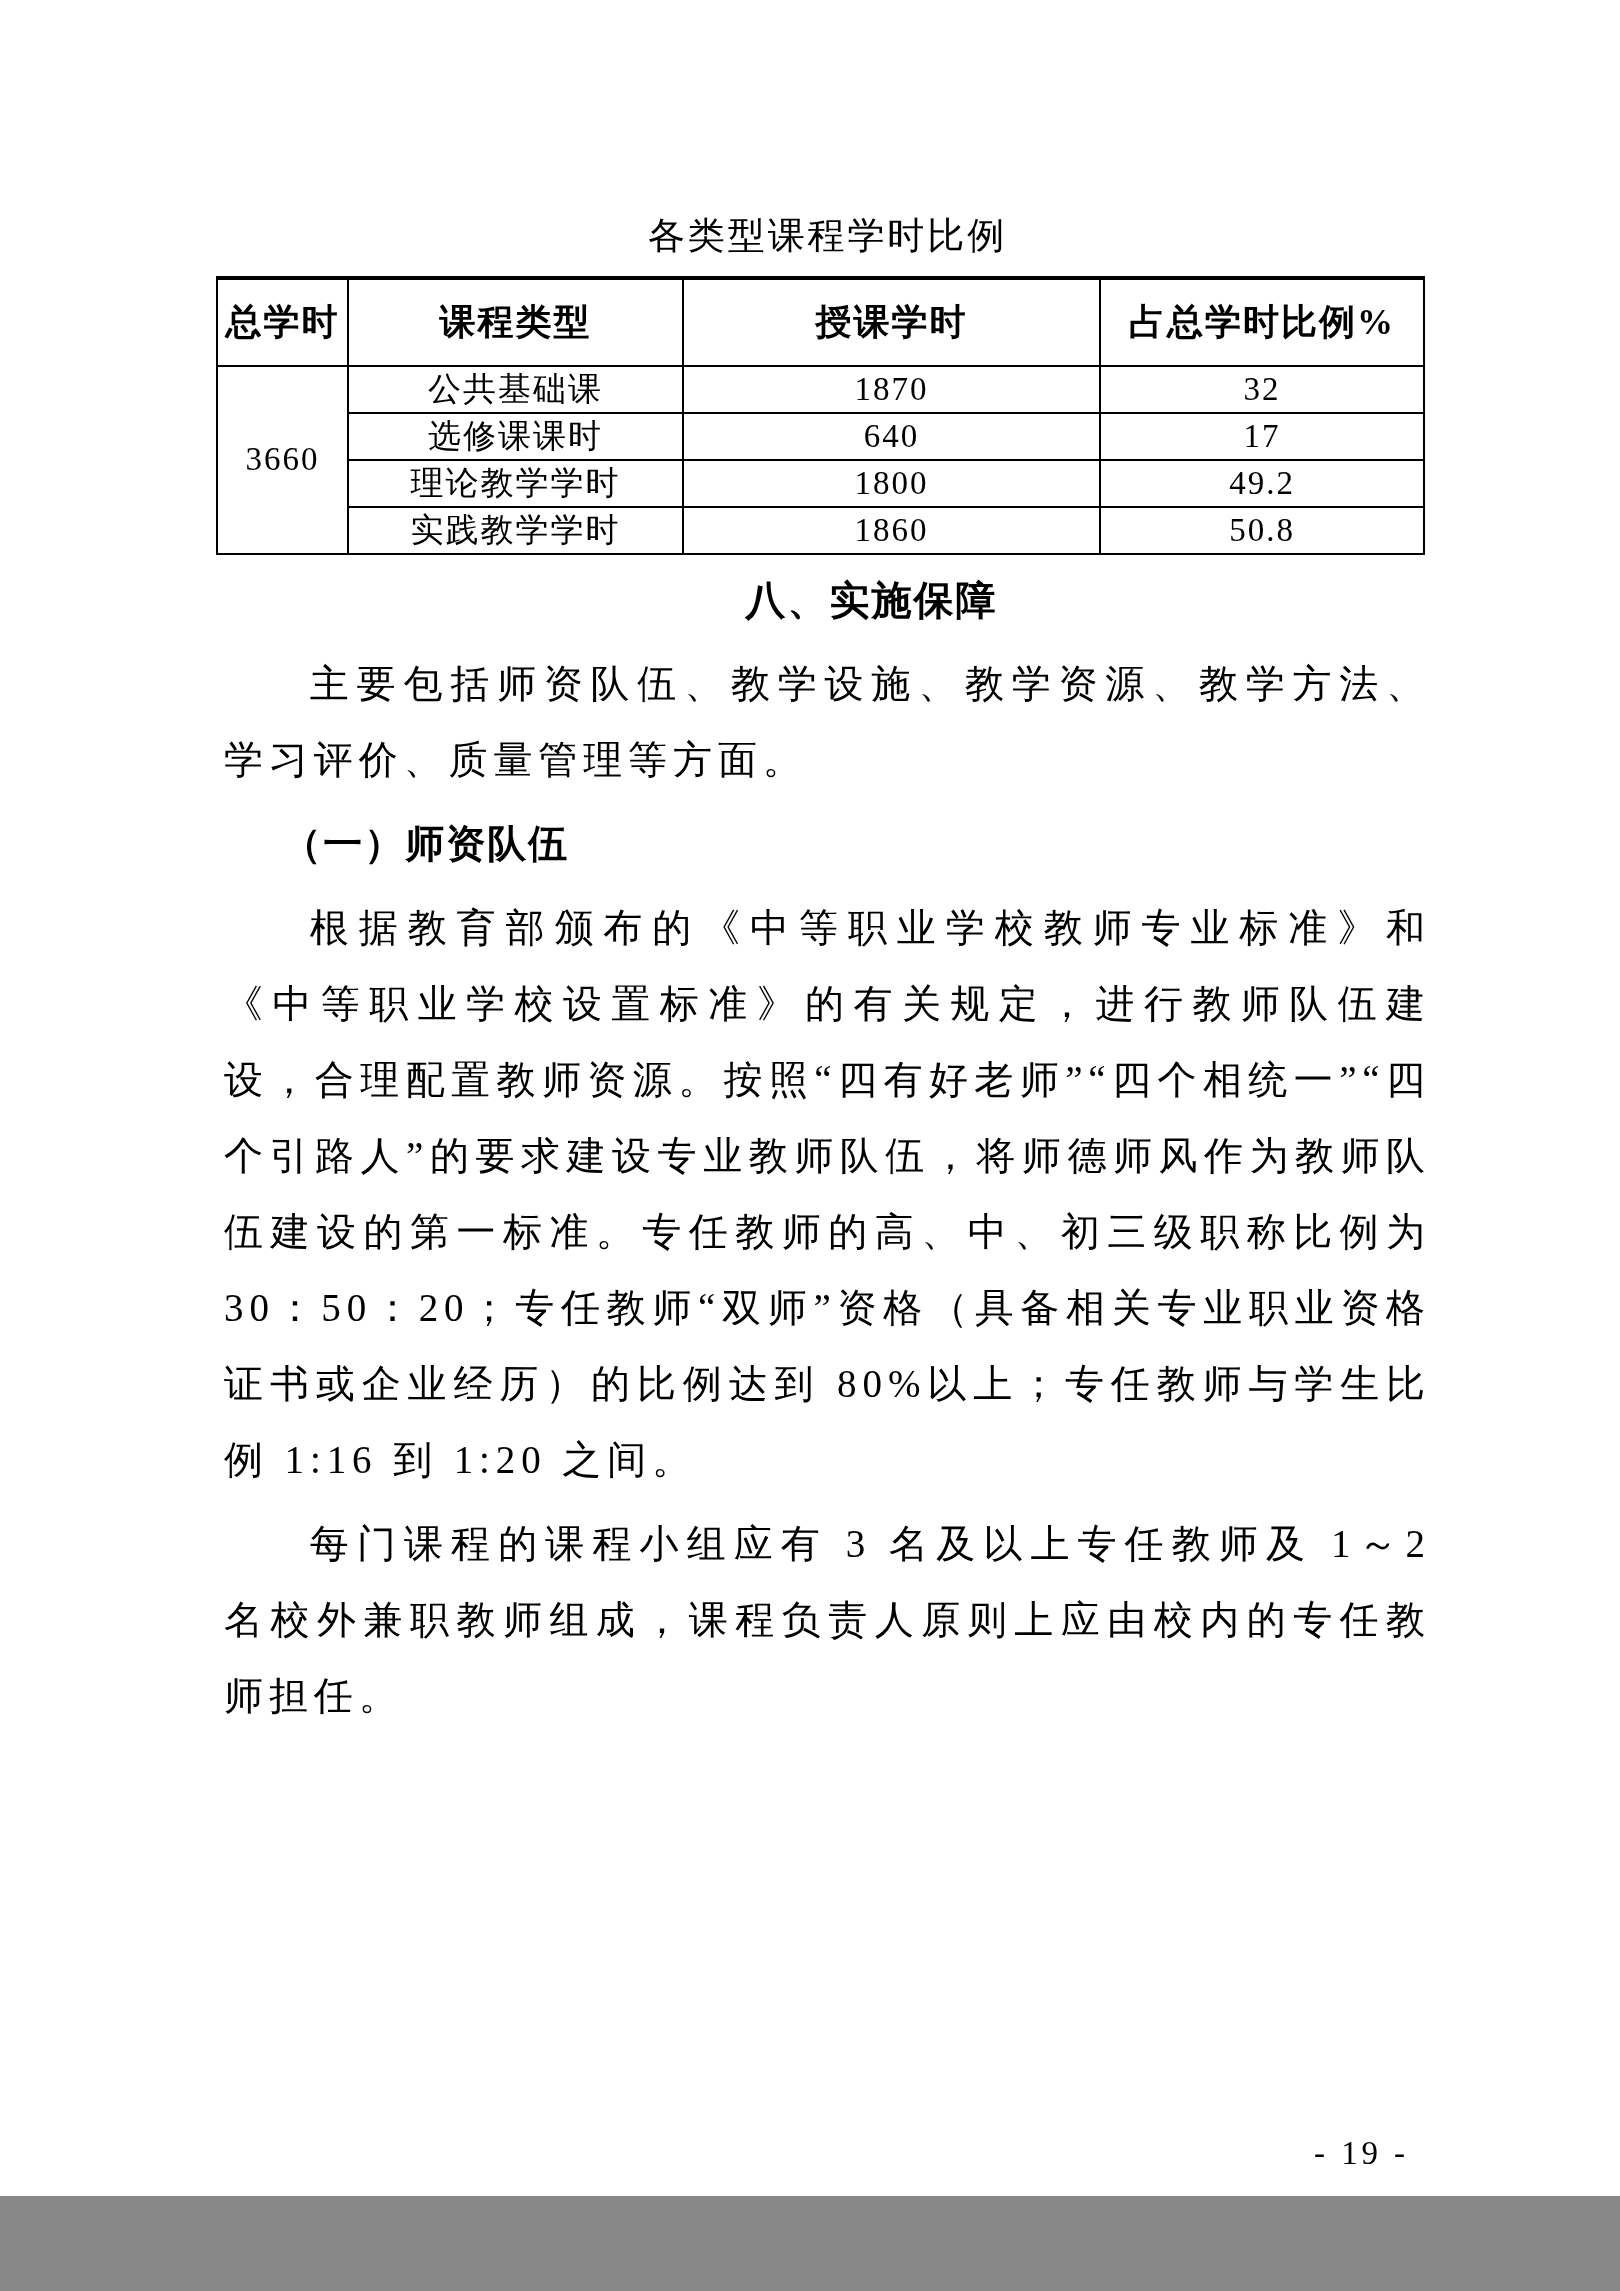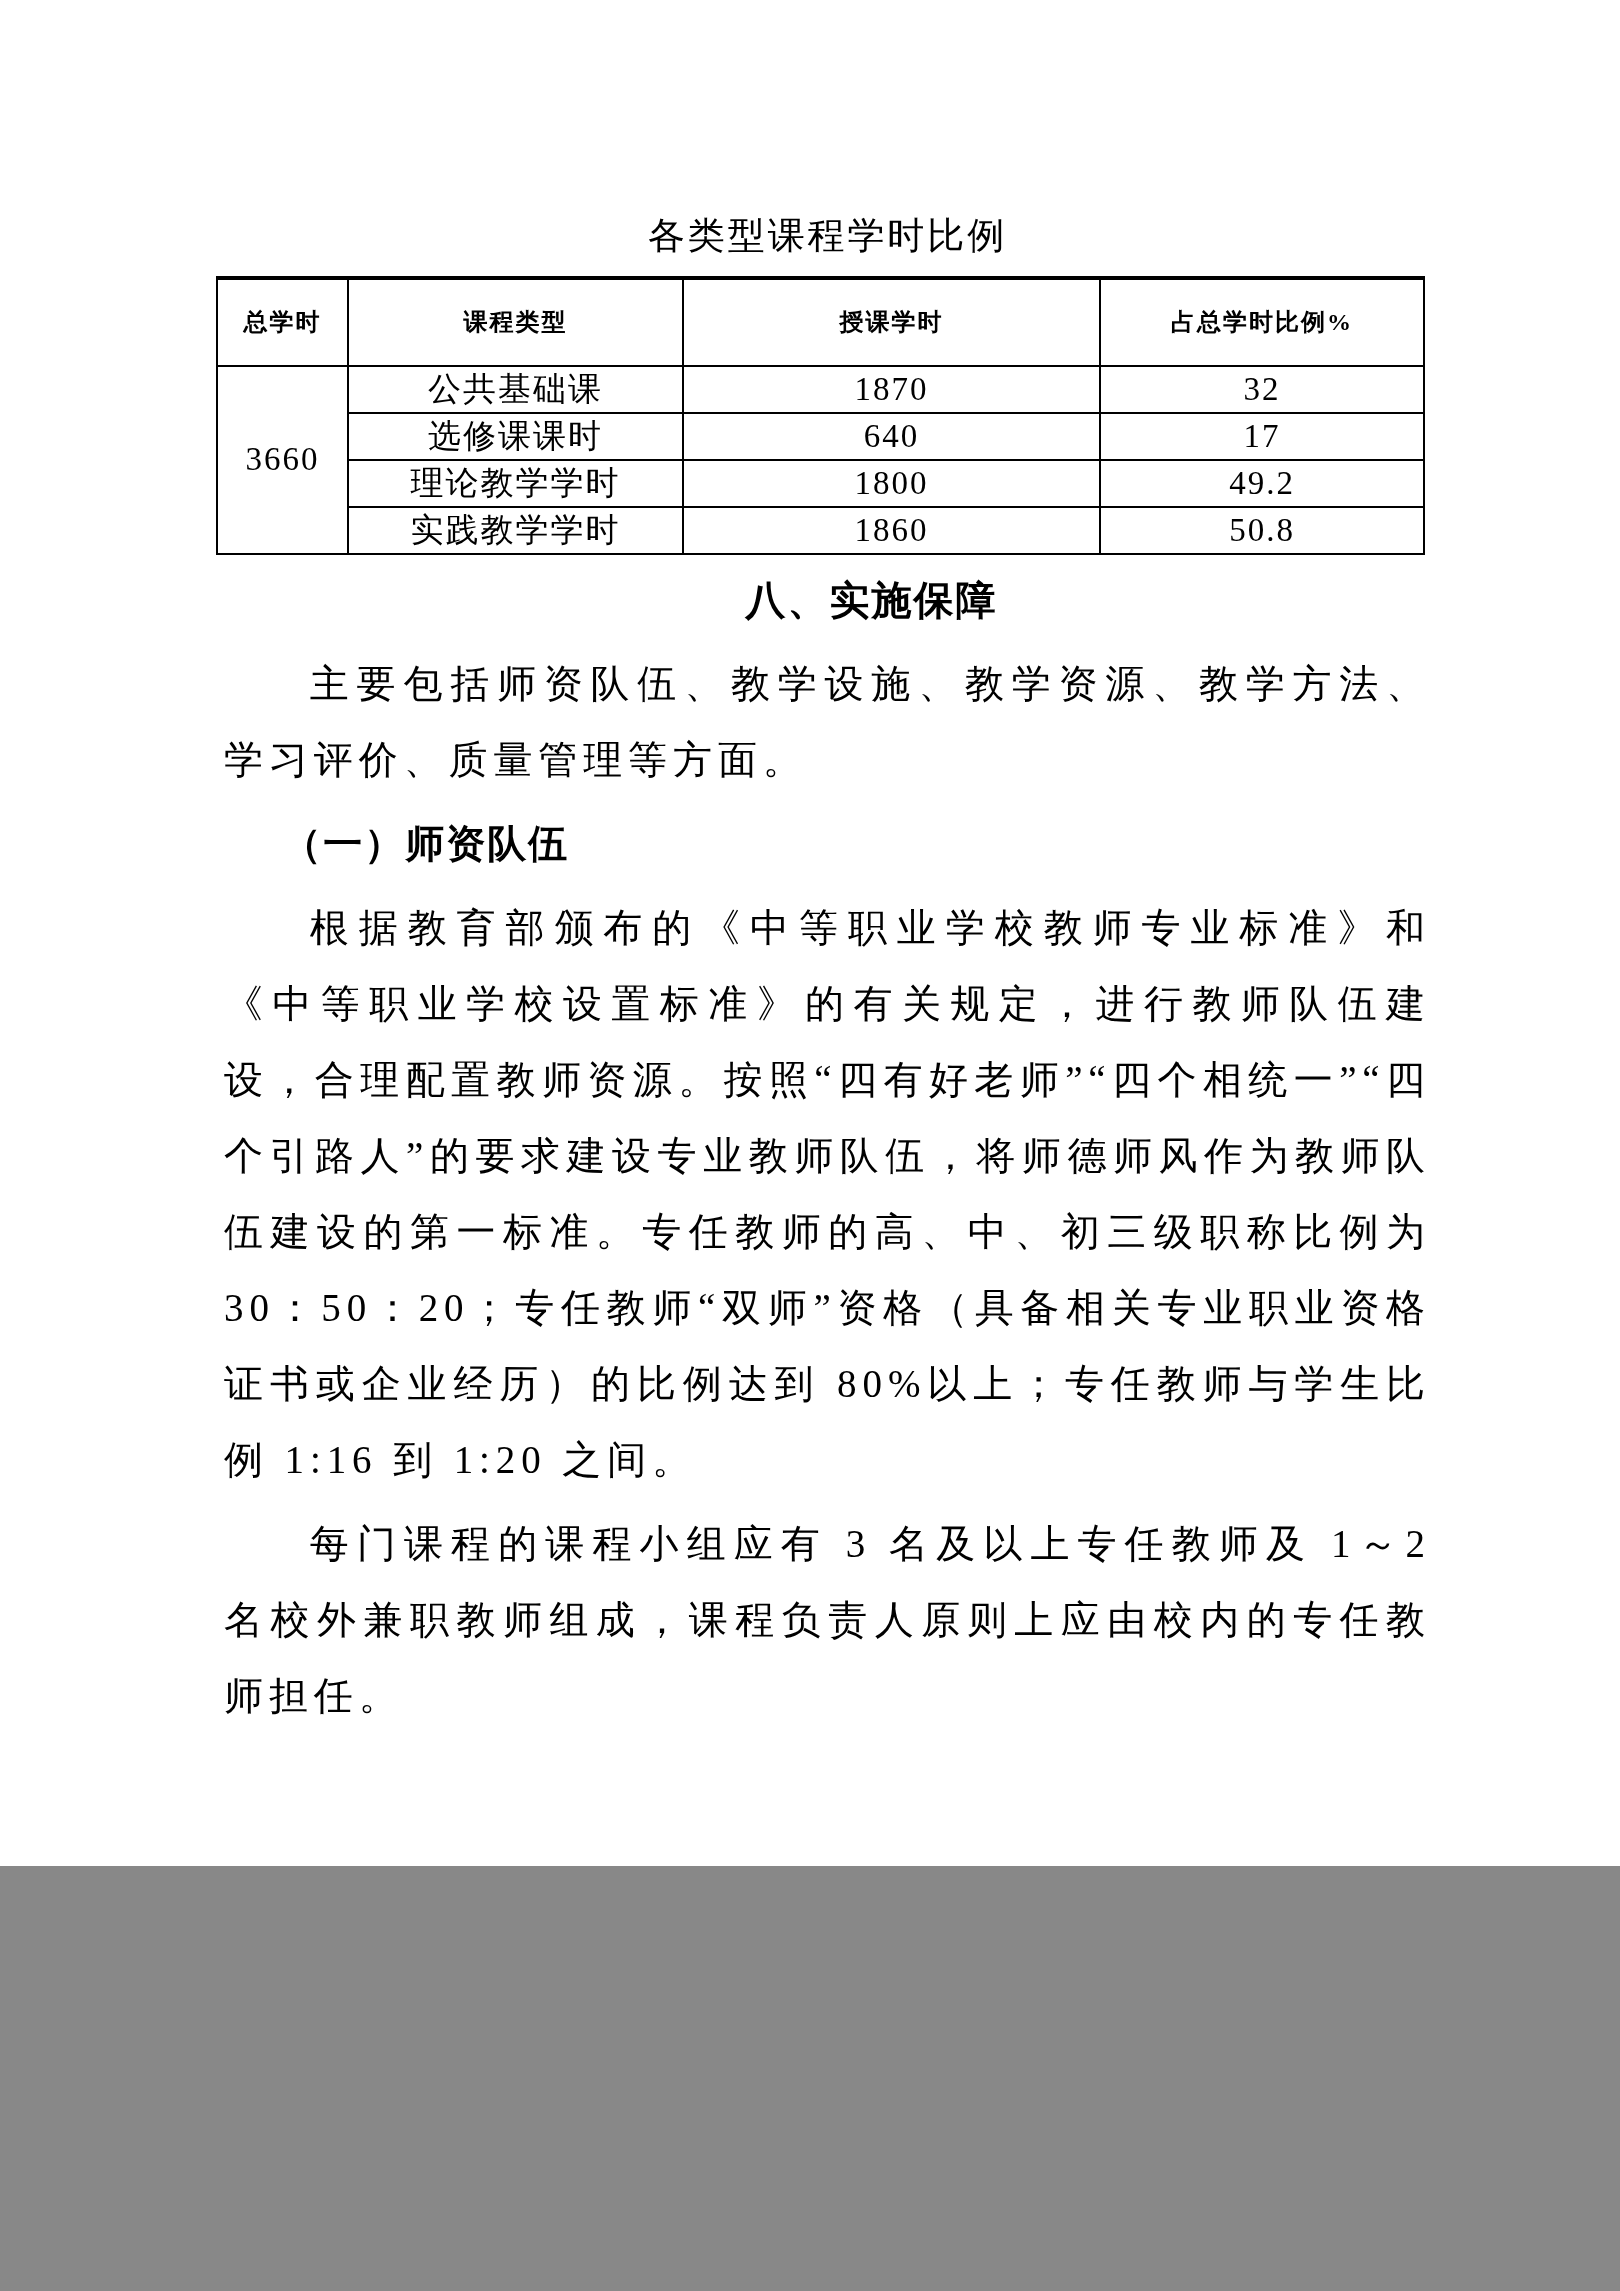--- a/index.html
+++ b/index.html
@@ -1,19 +1,19 @@
 <!DOCTYPE html>
 <html><head>
 <meta charset="utf-8">
 <style>
   html, body { margin: 0; padding: 0; background: #888; }
   .page {
     position: relative;
     width: 1620px;
-    height: 1866px;
+    height: 2196px;
     margin: 0 auto;
     background: #ffffff;
     box-sizing: border-box;
     padding: 211px 181px 0 216px;
     color: #000;
     font-family: "Liberation Serif", "DejaVu Serif", serif;
     overflow: hidden;
   }
   .table-title {
     text-align: center;
@@ -33,21 +33,21 @@
   table.hours-table td {
     border: 2px solid #000;
     text-align: center;
     vertical-align: middle;
     padding: 0;
     overflow: hidden;
   }
   table.hours-table thead tr { height: 88px; }
   table.hours-table tbody tr { height: 44px; }
   table.hours-table th {
-    font-size: 24px;
+    font-size: 36px;
     font-weight: bold;
     letter-spacing: 2px;
   }
   table.hours-table td {
     font-size: 33px;
     letter-spacing: 2px;
     font-weight: normal;
     border-radius: 15px;
   }
   .col-total  { width: 131px; }

